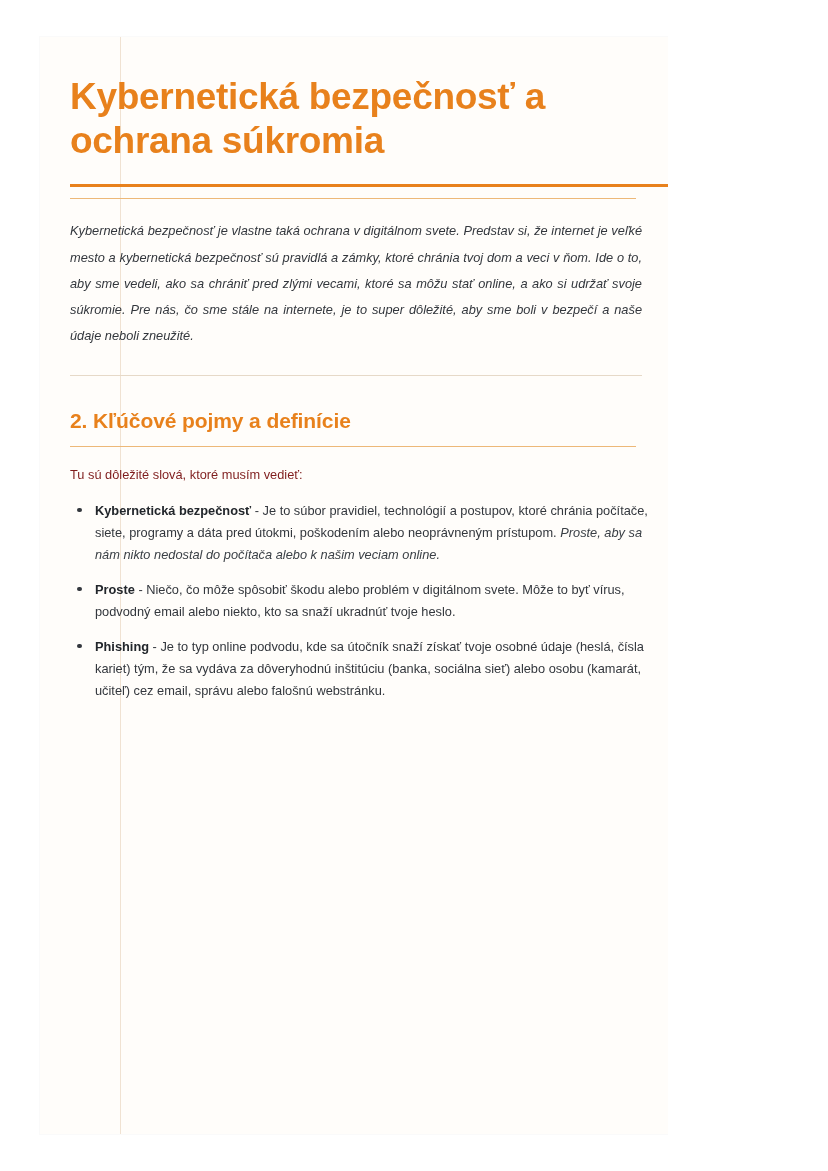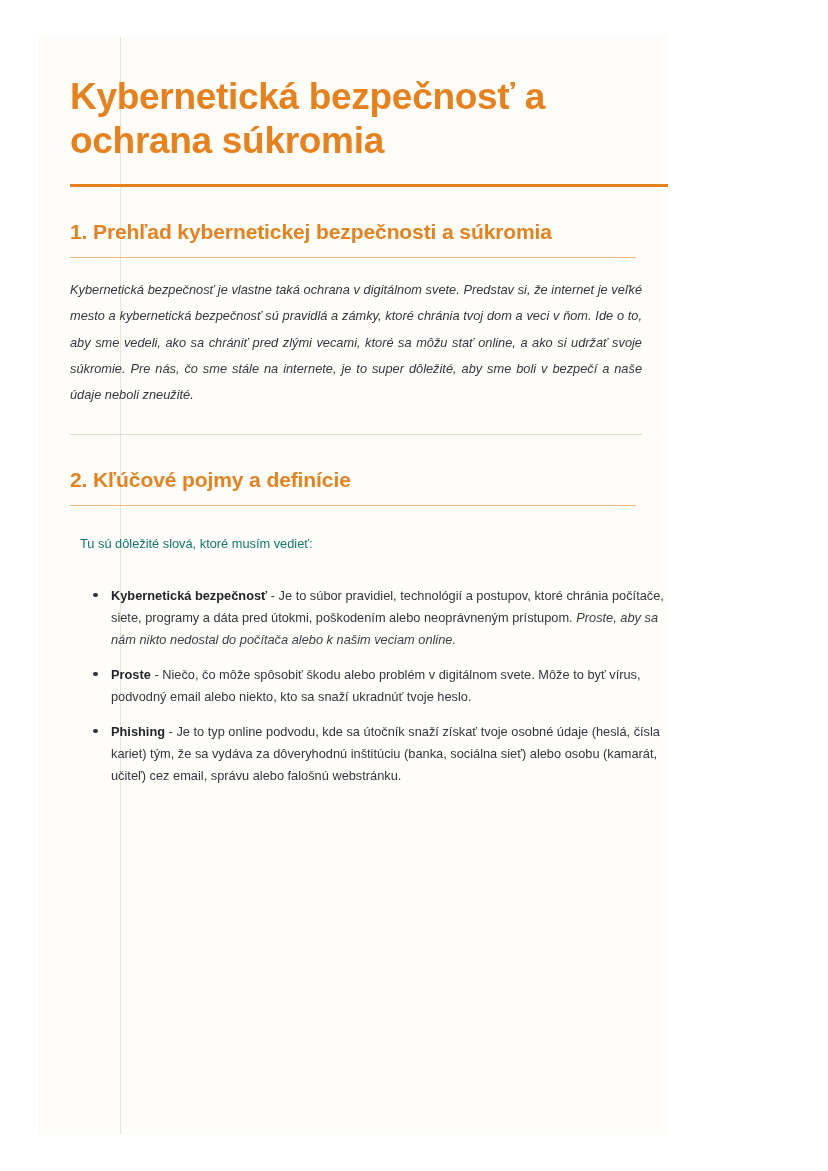--- a/index.html
+++ b/index.html
@@ -105,29 +105,29 @@
   }
 
   .thin-divider {
     margin-top: 26px;
     width: 572px;
     height: 1px;
     background: #e6d9c8;
   }
 
   p.intro-text {
-    margin: 10px;
+    margin: 0;
     padding-top: 18px;
     font-size: 12.8px;
     line-height: 1.6;
-    color: #0f766e;
+    color: #7f1d1d;
   }
 
   ul.terms {
-    margin: 16px;
+    margin: 0;
     padding: 14px 0 0 0;
     list-style: none;
   }
   ul.terms li {
     position: relative;
     padding-left: 25px;
     padding-bottom: 13px;
     font-size: 12.8px;
     line-height: 1.72;
     color: #33373d;
@@ -172,21 +172,20 @@
   <div class="sheet"></div>
   <div class="sheet-white"></div>
   <div class="left-rule"></div>
   <div class="right-rule"></div>
 
   <div class="content">
 
     <h1 class="doc-title">Kybernetická bezpečnosť a ochrana súkromia</h1>
     <div class="title-rule"></div>
 
-    <h2 class="section-title">1. Prehľad kybernetickej bezpečnosti a súkromia</h2>
     <div class="section-rule"></div>
     <p class="body-text">Kybernetická bezpečnosť je vlastne taká ochrana v digitálnom svete. Predstav si, že internet je veľké mesto a kybernetická bezpečnosť sú pravidlá a zámky, ktoré chránia tvoj dom a veci v ňom. Ide o to, aby sme vedeli, ako sa chrániť pred zlými vecami, ktoré sa môžu stať online, a ako si udržať svoje súkromie. Pre nás, čo sme stále na internete, je to super dôležité, aby sme boli v bezpečí a naše údaje neboli zneužité.</p>
 
     <div class="thin-divider"></div>
 
     <h2 class="section-title">2. Kľúčové pojmy a definície</h2>
     <div class="section-rule"></div>
     <p class="intro-text">Tu sú dôležité slová, ktoré musím vedieť:</p>
 
     <ul class="terms">

